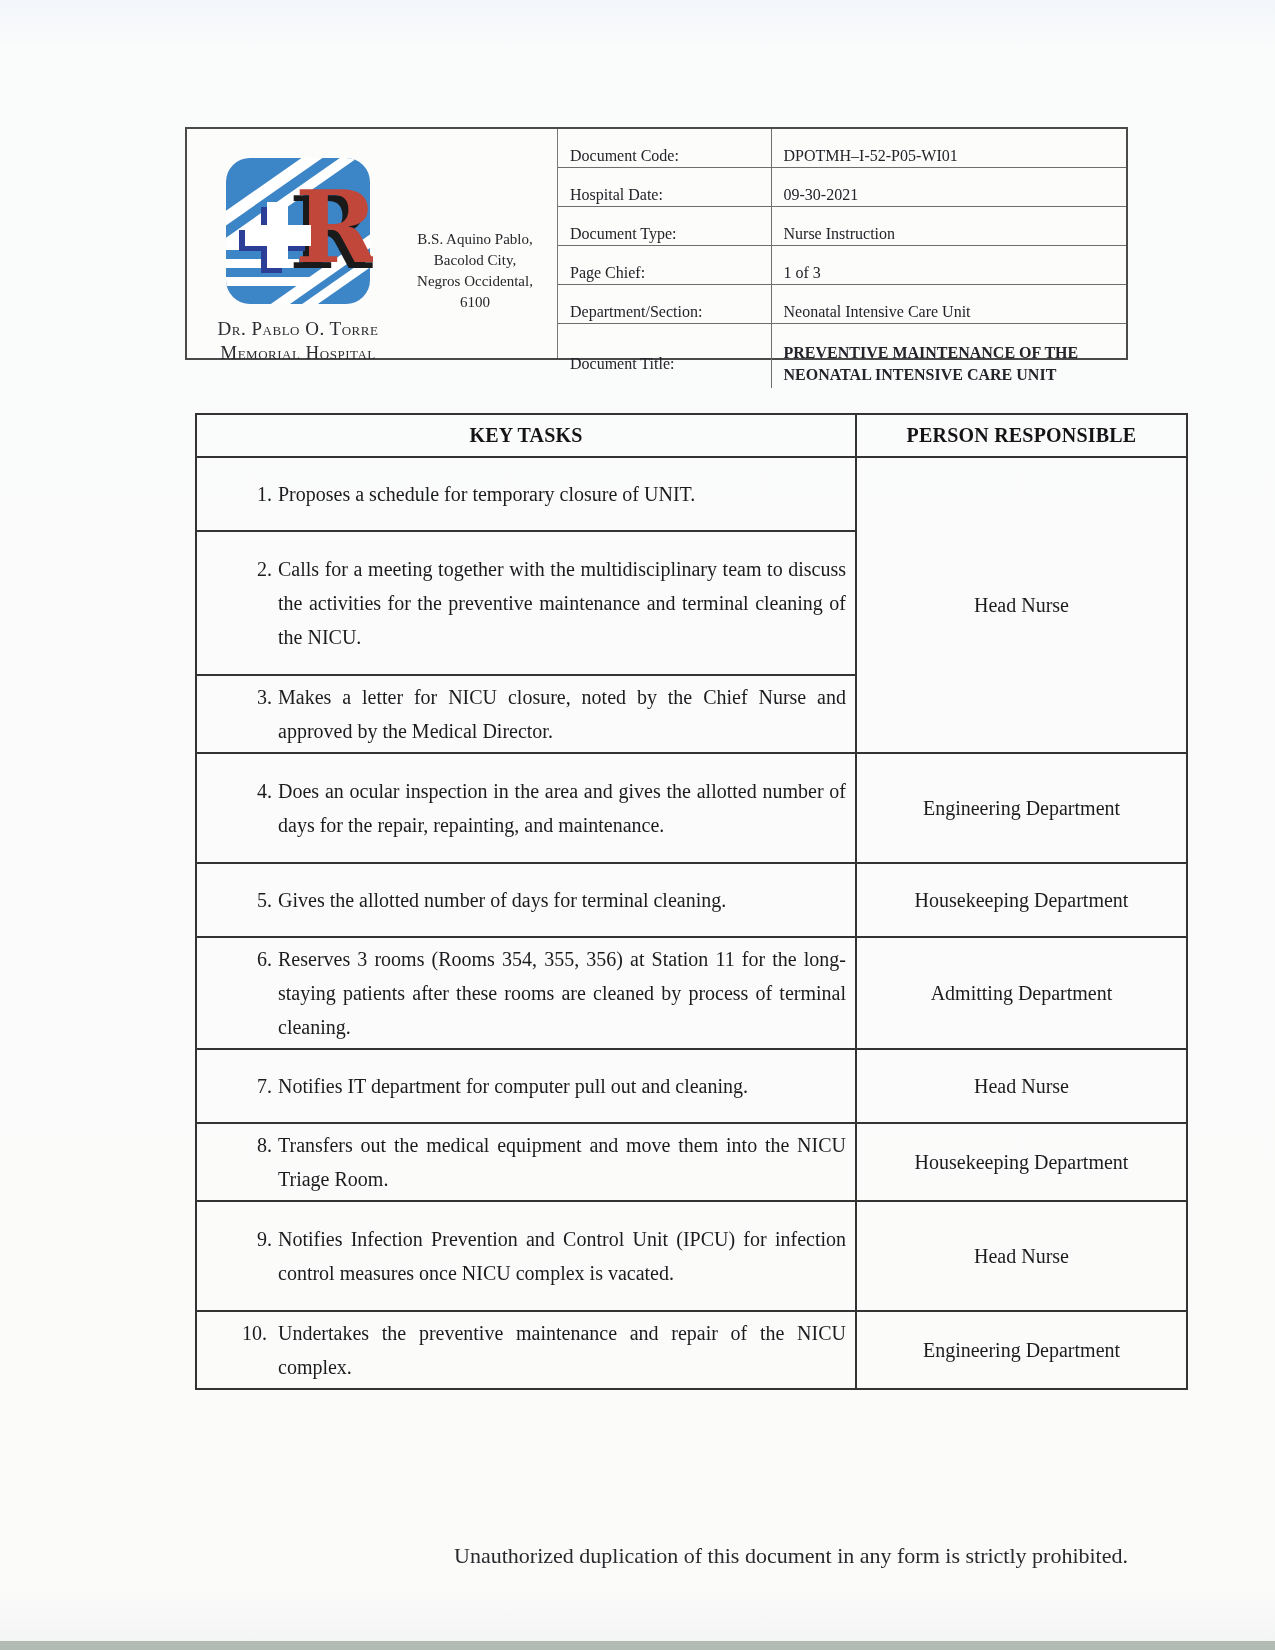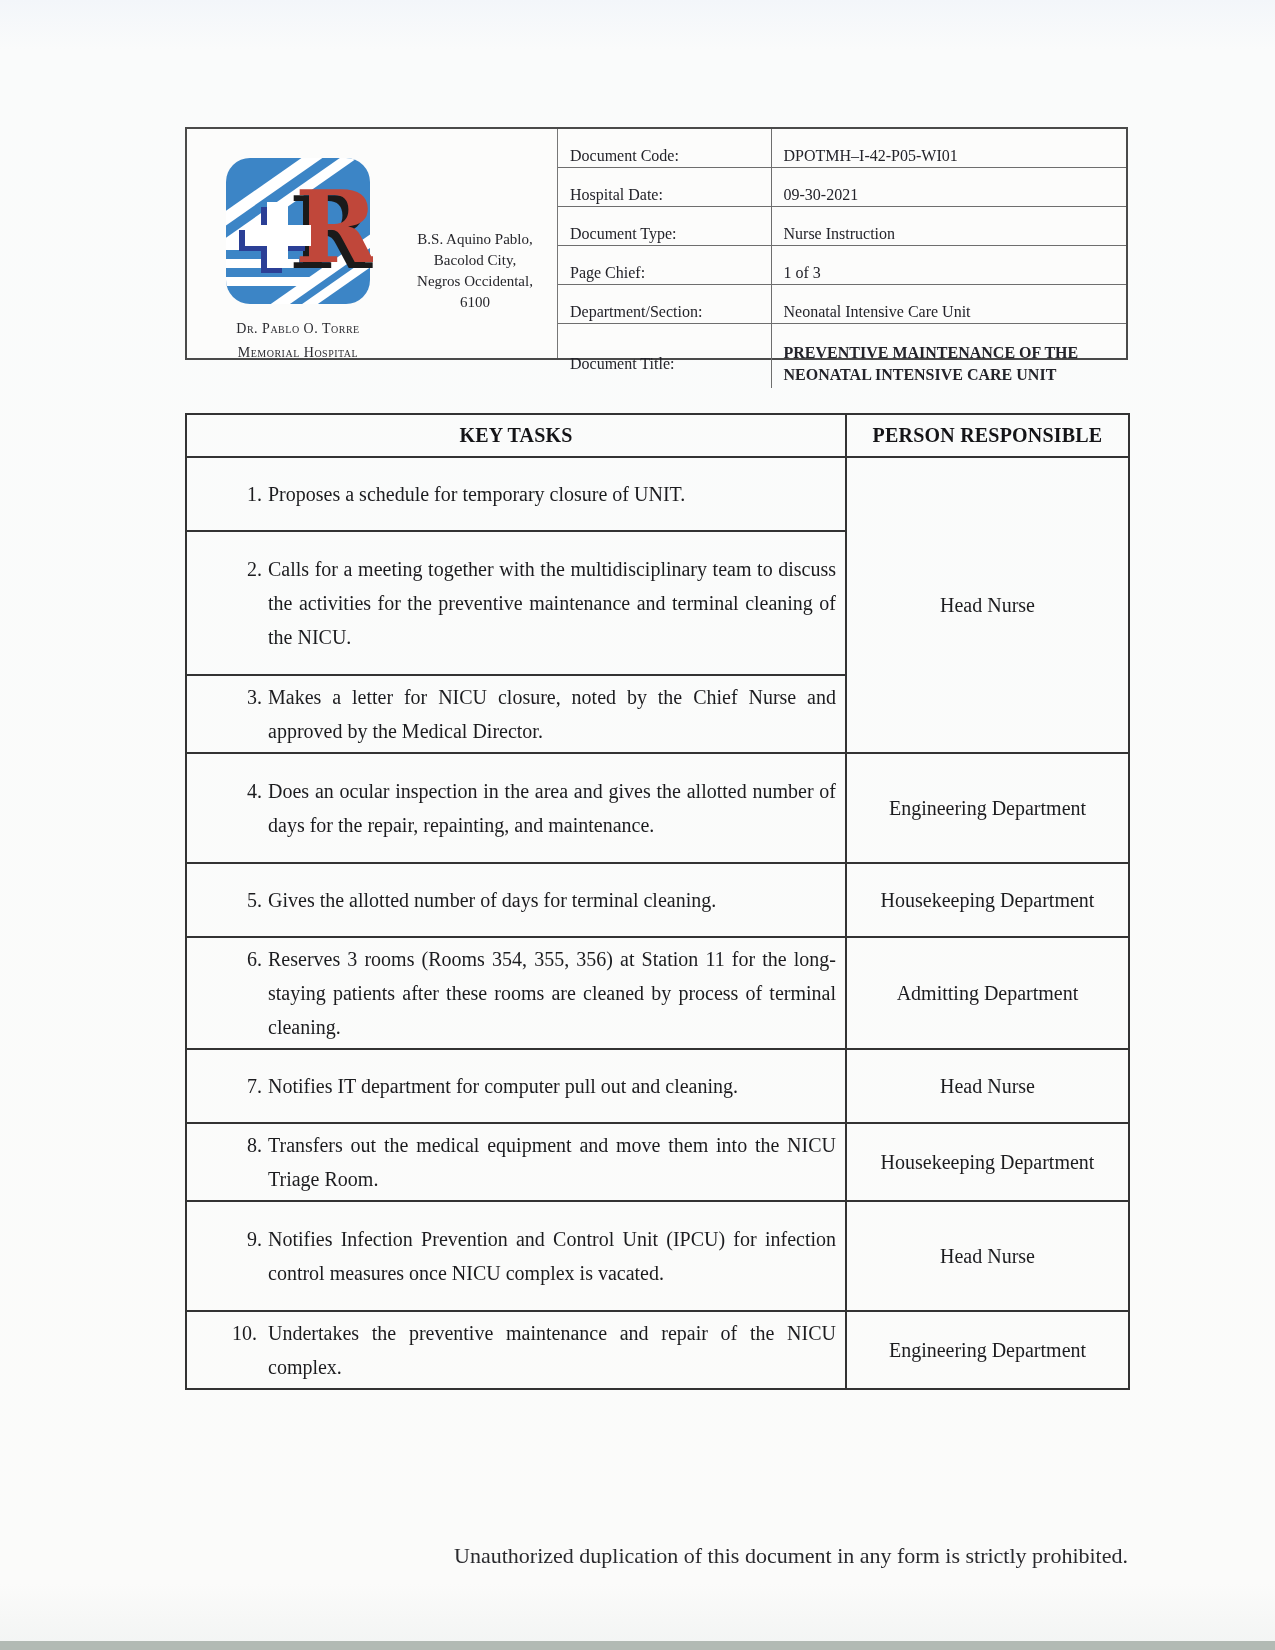--- a/index.html
+++ b/index.html
@@ -18,48 +18,48 @@
     border:2px solid #4a4a4a;box-sizing:border-box;display:flex;background:#fcfcfb;
   }
   .header-left{position:relative;width:371px;flex:0 0 371px;border-right:1px solid #777;box-sizing:border-box;}
   .logo{position:absolute;left:36px;top:26px;}
   .address{
     position:absolute;left:212px;top:100px;width:152px;text-align:center;
     font-size:15px;line-height:21px;color:#26262b;
   }
   .hospital-name{
     position:absolute;left:2px;top:188px;width:218px;text-align:center;
-    font-variant:small-caps;font-size:14px;line-height:24px;letter-spacing:.5px;color:#2b2b30;
+    font-variant:small-caps;font-size:19px;line-height:24px;letter-spacing:.5px;color:#2b2b30;
   }
   .meta-table{
     flex:1;border-collapse:collapse;table-layout:fixed;width:572px;height:100%;
     font-size:16px;color:#23232a;
   }
   .meta-table td{border:1px solid #6e6e6e;padding:18px 10px 2px 12px;vertical-align:middle;box-sizing:border-box;}
   .meta-table tr td:first-child{width:213px;border-left:none;}
   .meta-table tr td:last-child{border-right:none;}
   .meta-table tr:first-child td{border-top:none;}
   .meta-table tr:last-child td{border-bottom:none;}
   .meta-table tr{height:35px;}
   .meta-table tr.title-row{height:58px;}
   .meta-table .bold{font-weight:bold;line-height:22px;}
 
   
   .task-table{
-    position:absolute;left:185px;top:413px;width:943px;
+    position:absolute;left:195px;top:413px;width:943px;
     border-collapse:collapse;table-layout:fixed;
     font-size:20px;color:#1c1c1f;
   }
   .task-table th,.task-table td{border:2px solid #333;box-sizing:border-box;}
   .task-table th{
     height:43px;font-size:20px;font-weight:bold;text-align:center;vertical-align:middle;
     letter-spacing:.2px;color:#141417;padding:0;
   }
   .task-table th.c1{width:660px;}
-  .task-table th.c2{width:283px;}
+  .task-table th.c2{width:331px;}
   td.task{vertical-align:middle;padding:4px 0;}
   .task-inner{position:relative;padding-left:81px;padding-right:9px;line-height:34px;}
   .num{position:absolute;left:38px;top:0;width:40px;text-align:right;padding-right:3px;box-sizing:border-box;}
   .num.wide{text-align:left;padding-left:7px;padding-right:0;}
   .txt{text-align:justify;}
   td.person{vertical-align:middle;text-align:center;padding:2px 4px;}
   tr.rh2 td{height:74px;}
   tr.rh3 td{height:110px;}
   tr.rh4 td{height:144px;}
   tr.rh2b td{height:78px;}
@@ -116,21 +116,21 @@
       <div class="hospital-name">
         <div>Dr. Pablo O. Torre</div>
         <div>Memorial Hospital</div>
       </div>
     </div>
 
     <table class="meta-table">
       <tbody>
         <tr>
           <td>Document Code:</td>
-          <td>DPOTMH–I-42-P05-WI01</td>
+          <td>DPOTMH–I-52-P05-WI01</td>
         </tr>
         <tr>
           <td>Hospital Date:</td>
           <td>09-30-2021</td>
         </tr>
         <tr>
           <td>Document Type:</td>
           <td>Nurse Instruction</td>
         </tr>
         <tr>

